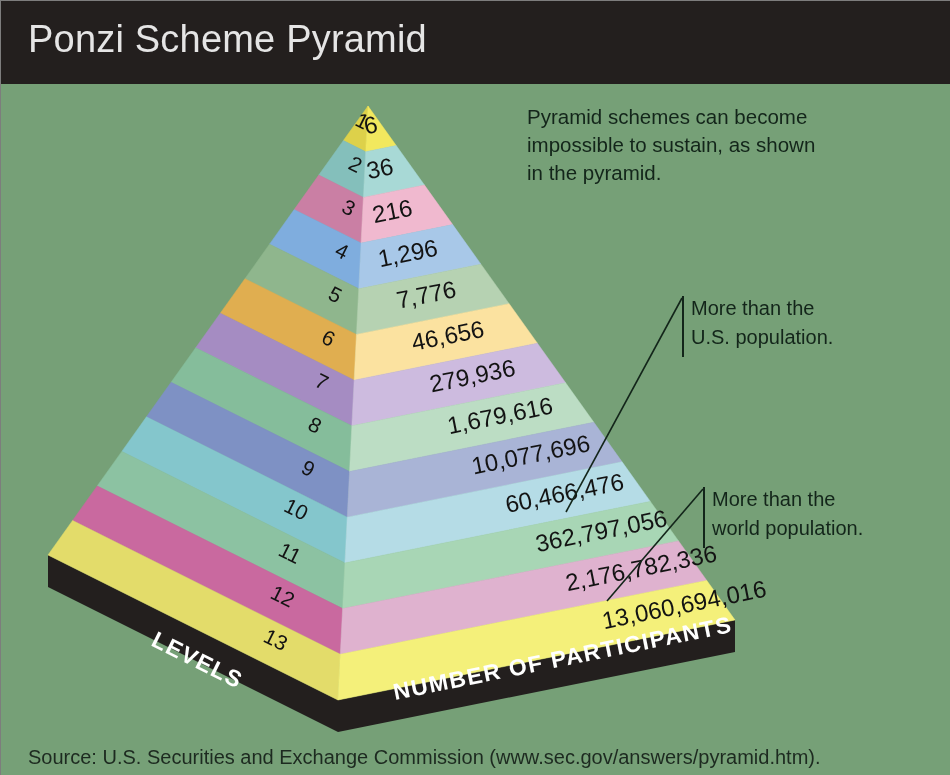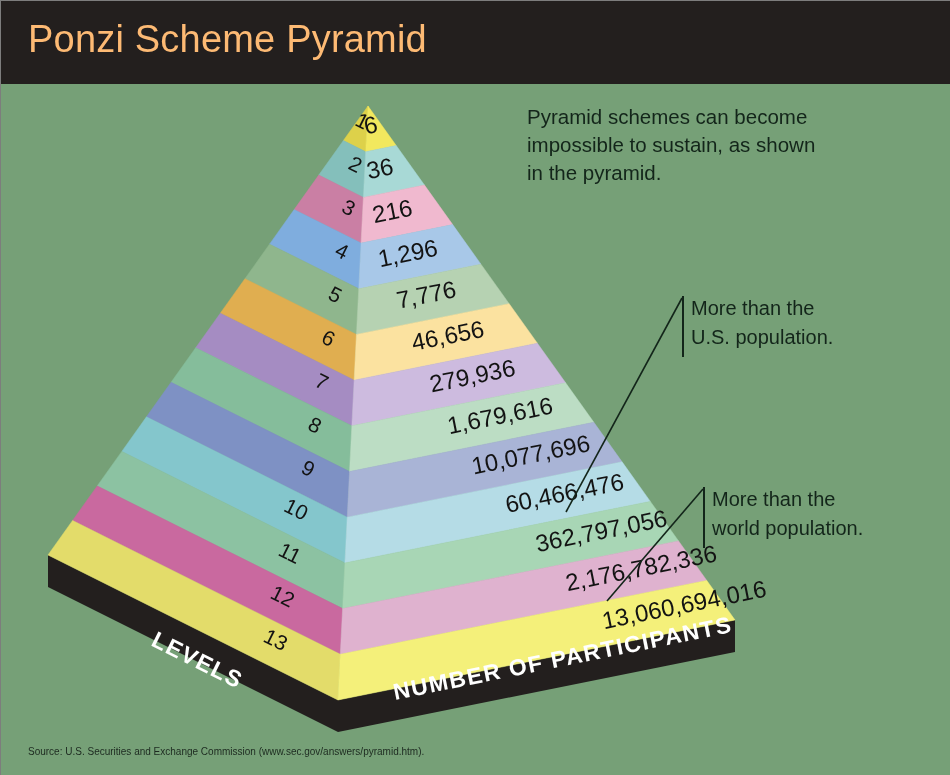--- a/index.html
+++ b/index.html
@@ -21,21 +21,21 @@
     position: absolute;
     left: 0; top: 0;
     width: 950px;
     height: 84px;
     background: #231f1e;
   }
   #title-text {
     position: absolute;
     left: 28px;
     top: 18px;
-    color: #fdba74;
+    color: #e5e5e5;
     font-size: 38px;
     font-family: "Liberation Sans", sans-serif;
     font-weight: 400;
     letter-spacing: 0.2px;
     white-space: nowrap;
   }
   #canvas-area {
     position: absolute;
     left: 0; top: 84px;
     width: 950px;
@@ -46,21 +46,21 @@
     position: absolute;
     left: 0; top: 739px;
     width: 950px;
     height: 36px;
     background: #76a077;
   }
   #source-text {
     position: absolute;
     left: 28px;
     top: 7px;
-    font-size: 10px;
+    font-size: 20px;
     color: #1d2a20;
     font-family: "Liberation Sans", sans-serif;
     white-space: nowrap;
   }
   #border-frame {
     position: absolute;
     left: 0; top: 0;
     width: 949px;
     height: 774px;
     border: 1px solid #7d7d7d;

